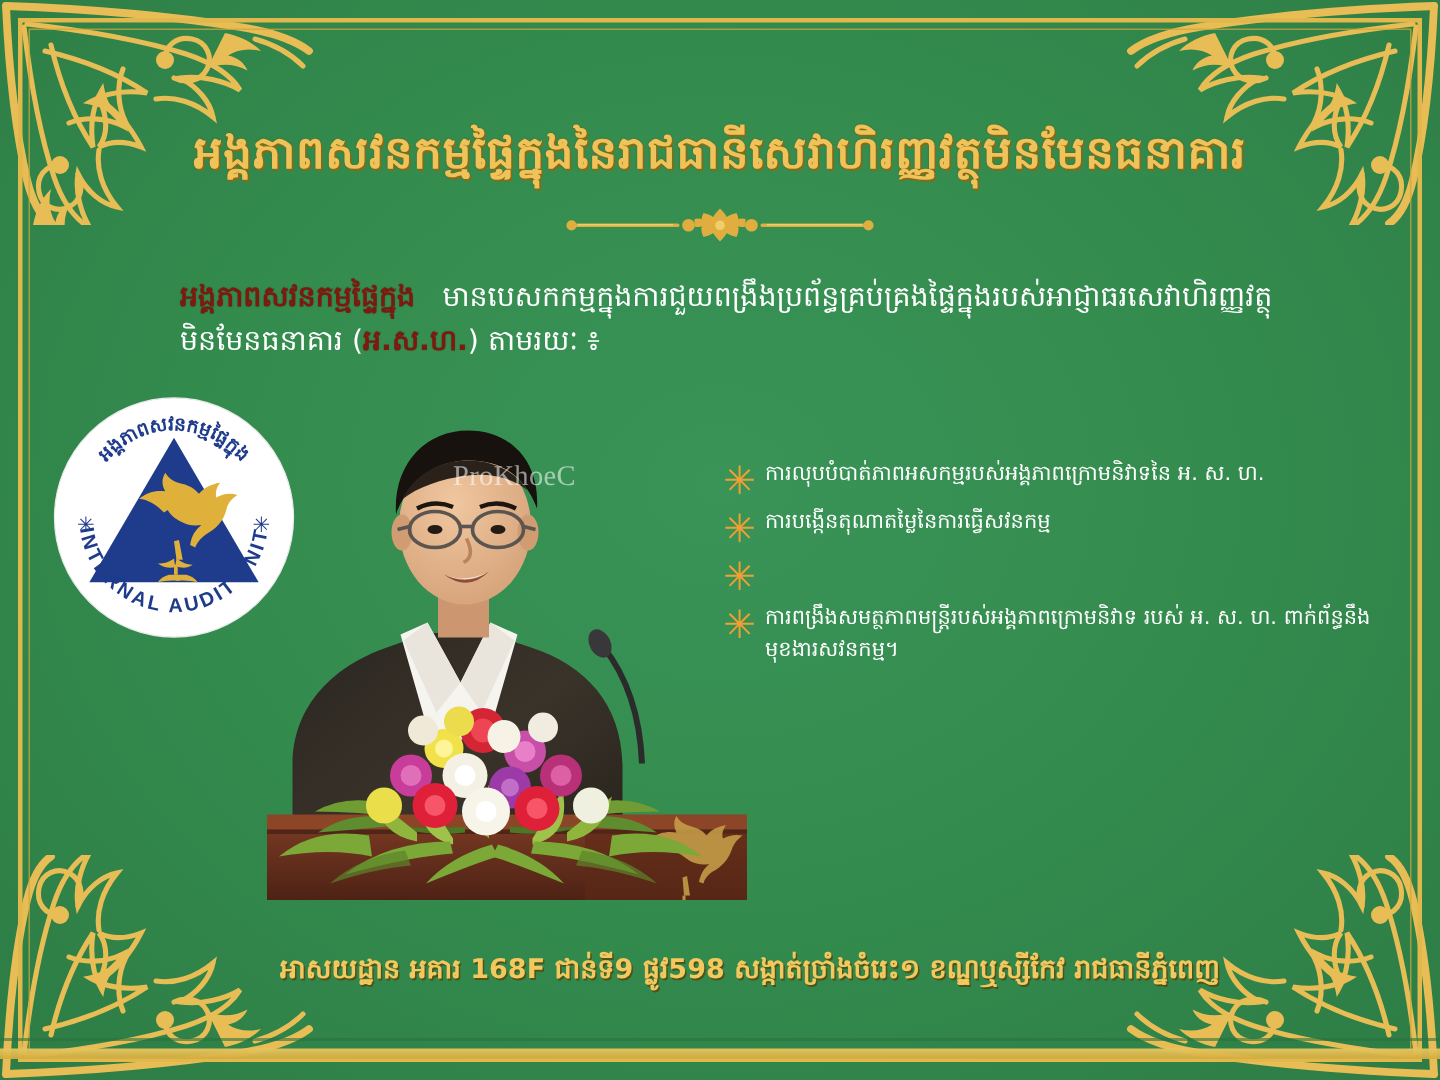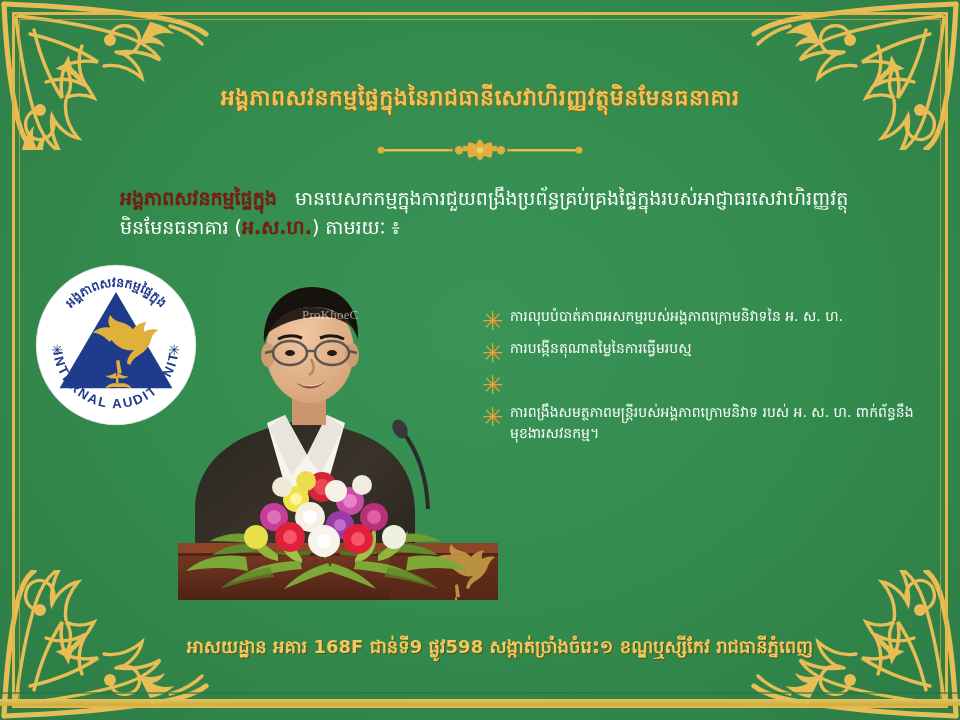--- a/index.html
+++ b/index.html
@@ -73,21 +73,21 @@
   .kbf { fill: #e8bd55; }
 
   
   .title-wrap {
     position: absolute;
     left: 0; right: 0; top: 84px;
     text-align: center;
   }
   .title {
     display: block;
-    font-size: 22px;
+    font-size: 30px;
     font-weight: bold;
     letter-spacing: .5px;
     color: #f0c35a;
     text-shadow: 1px 1px 0 #8a6a14, 0 0 1px #6a4f08;
     line-height: 1.25;
     padding: 0 40px;
   }
 
   
   .divider {
@@ -134,21 +134,21 @@
     top: 255px;
     width: 360px;
     height: 345px;
     overflow: hidden;
   }
   .photo svg { display: block; width: 100%; height: 100%; }
   .watermark {
     position: absolute;
     left: 302px;
     top: 307px;
-    font-size: 13px;
+    font-size: 19px;
     font-family: "Liberation Serif", "DejaVu Serif", serif;
     color: rgba(255,255,255,.55);
     letter-spacing: .2px;
     white-space: nowrap;
   }
 
   
   .bullets {
     position: absolute;
     left: 480px;
@@ -468,21 +468,21 @@
   </div>
   <div class="watermark">ProKhoeC</div>
 
   <div class="bullets">
     <div class="bullet-row">
       <div class="star">✳</div>
       <div class="bullet-text">ការលុបបំបាត់ភាពអសកម្មរបស់អង្គភាពក្រោមនិវាទនៃ អ. ស. ហ.</div>
     </div>
     <div class="bullet-row">
       <div class="star">✳</div>
-      <div class="bullet-text">ការបង្កើនតុណាតម្លៃនៃការធ្វើមរបស្ម</div>
+      <div class="bullet-text">ការបង្កើនតុណាតម្លៃនៃការធ្វើសវនកម្ម</div>
     </div>
     <div class="bullet-row">
       <div class="star">✳</div>
     </div>
     <div class="bullet-row">
       <div class="star">✳</div>
       <div class="bullet-text">ការពង្រឹងសមត្ថភាពមន្ត្រីរបស់អង្គភាពក្រោមនិវាទ របស់ អ. ស. ហ. ពាក់ព័ន្ធនឹងមុខងារសវនកម្ម។</div>
     </div>
   </div>
 

